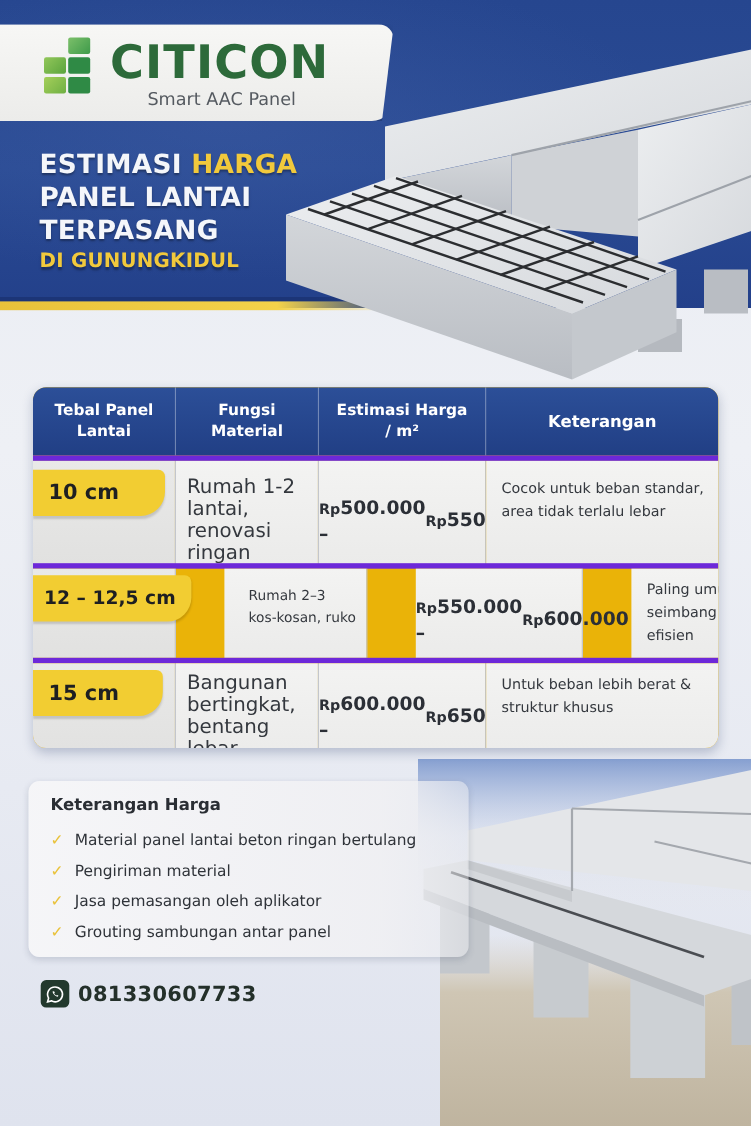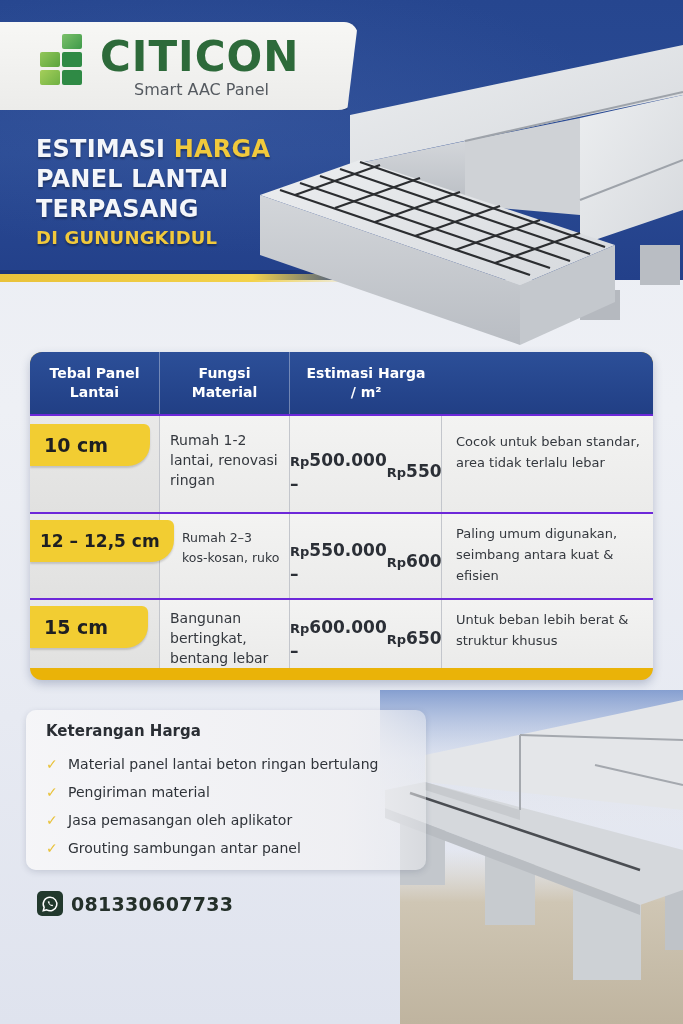--- a/index.html
+++ b/index.html
@@ -69,40 +69,40 @@
     height: 62px; background: linear-gradient(180deg, #2c4f98 0%, #213f85 100%);
   }
   .th {
     color: #ffffff; font-weight: bold; font-size: 14px; line-height: 19px;
     display: flex; align-items: center; justify-content: center; text-align: center;
     border-right: 1px solid rgba(255,255,255,0.35);
   }
   .th:last-child { border-right: none; }
   .tr {
     display: grid; grid-template-columns: 130px 130px 152px 211px;
-    border-top: 2px solid #6d28d9; position: relative;
+    border-top: 5px solid #6d28d9; position: relative;
   }
   .tr.r0 { height: 98px; }
-  .tr.r1 { height: 86px; }
+  .tr.r1 { height: 86px; gap: 44px; }
   .tr.r2 { height: 58px; }
   .td {
     border-right: 1px solid #c3c6cc; position: relative;
     background: linear-gradient(180deg, #f3f3f2, #ebebea);
   }
   .td:last-child { border-right: none; }
   .td.first { background: linear-gradient(180deg, #e9e9e8, #e1e1e0); }
   .thick-tag {
     position: absolute; left: 0; top: 8px; height: 42px;
     background: #f2cd32;
     border-radius: 0 6px 22px 0;
     display: flex; align-items: center; padding-left: 14px;
     font-weight: bold; color: #1e1f22; font-size: 19px; white-space: nowrap;
     box-shadow: 0 2px 2px rgba(0,0,0,0.15);
   }
-  .func { padding: 14px 8px 0 10px; font-size: 14px; line-height: 20px; color: #34383e; }
+  .func { padding: 14px 8px 0 10px; font-size: 18px; line-height: 20px; color: #34383e; }
   .price {
     display: flex; align-items: center; padding-top: 16px;
     font-weight: bold; font-size: 17px; line-height: 22px; color: #2b2f36;
   }
   .price .rp { font-size: 13px; }
   .note { padding: 15px 10px 0 14px; font-size: 13px; line-height: 21px; color: #34383e; }
 
   
   .notes-box {
     position: absolute; left: 26px; top: 710px; width: 400px; height: 160px;
@@ -211,20 +211,23 @@
       <div>
           <div>Fungsi</div>
           <div>Material</div>
         </div>
     </div>
     <div class="th">
       <div>
           <div>Estimasi Harga</div>
           <div>/ m²</div>
         </div>
+    </div>
+    <div class="th" style="font-size:15px;">
+      <div>Keterangan</div>
     </div>
   </div>
 
   <div class="tr r0">
     <div class="td first">
       <div class="thick-tag" style="width:120px;">10 cm</div>
     </div>
     <div class="td func">Rumah 1-2 lantai, renovasi ringan</div>
     <div class="td price">
       <div><span class="rp">Rp</span><span>500.000 –</span></div>

